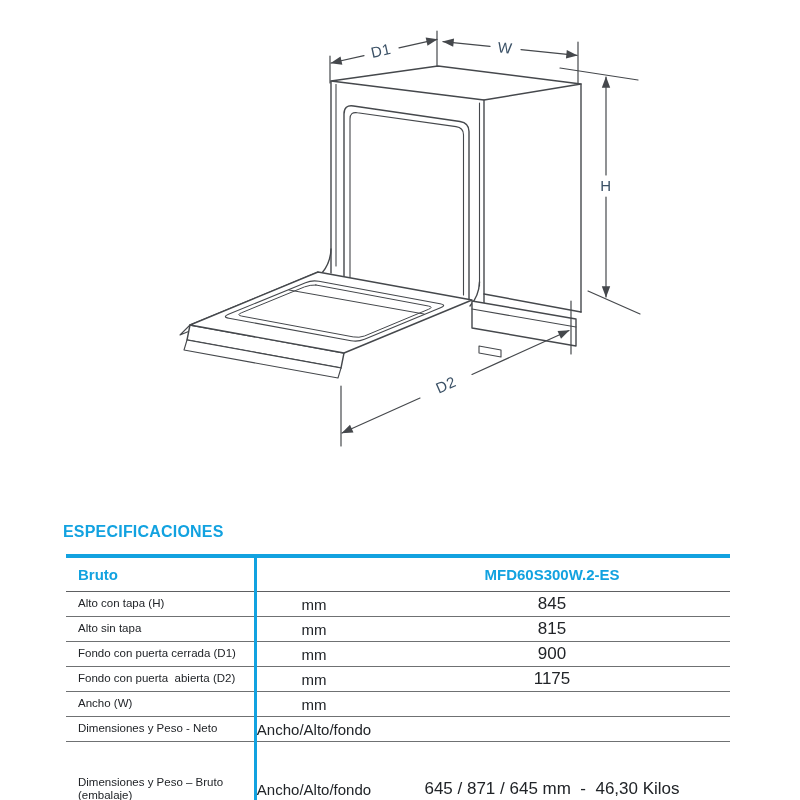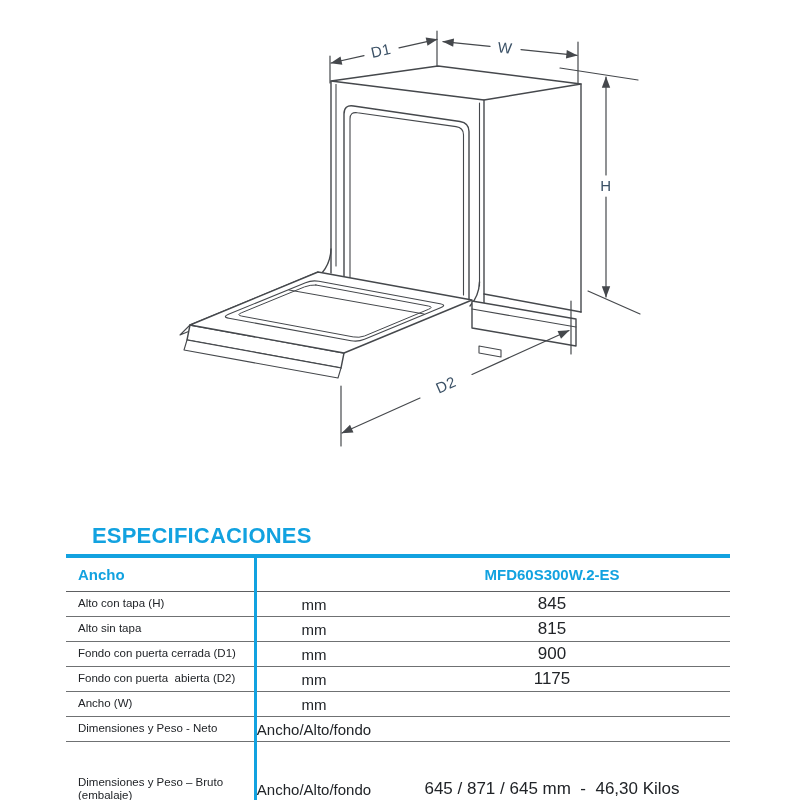--- a/index.html
+++ b/index.html
@@ -3,21 +3,21 @@
 <meta charset="utf-8">
 <style>
   html,body{margin:0;padding:0;background:#fff;}
   body{width:800px;height:800px;position:relative;font-family:"Liberation Sans",sans-serif;color:#212428;overflow:hidden;}
 
   
   #diagram{position:absolute;left:0;top:0;}
   .dim-label{font-size:15px;font-weight:400;letter-spacing:.5px;}
 
   
-  .spec-heading{position:absolute;left:92px;top:523px;font-size:22px;font-weight:bold;letter-spacing:.2px;}
+  .spec-heading{position:absolute;left:63px;top:523px;font-size:16px;font-weight:bold;letter-spacing:.2px;}
 
   
   .spec-table{position:absolute;left:66px;top:554px;width:664px;border-top:4px solid var(--accent);}
   .spec-table .vdiv{position:absolute;left:188px;top:0;bottom:0;width:3px;background:var(--accent);}
   .row{display:flex;align-items:center;border-bottom:1px solid #6f7173;}
   .row.header{height:33px;border-bottom:1px solid #5e6062;}
   .row.h24{height:24px;align-items:center;}
   .row.h38{height:38px;border-bottom:1px solid #939598;margin-top:28px;}
   .c1{width:188px;box-sizing:border-box;padding-left:12px;font-size:11.5px;white-space:pre-wrap;line-height:1.15;}
   .c2{width:120px;text-align:center;font-size:15px;}
@@ -104,21 +104,21 @@
     <text class="dim-label" x="446" y="390" transform="rotate(-24 446 385)">D2</text>
   </g>
 </svg>
 
 <div class="spec-heading blue">ESPECIFICACIONES</div>
 
 <div class="spec-table">
   <div class="vdiv"></div>
 
   <div class="row header">
-    <div class="c1 blue">Ancho</div>
+    <div class="c1 blue">Bruto</div>
     <div class="c2"></div>
     <div class="c3 blue">MFD60S300W.2-ES</div>
   </div>
 
   <div class="row h24">
     <div class="c1">Alto con tapa (H)</div>
     <div class="c2">mm</div>
     <div class="c3">845</div>
   </div>
   <div class="row h24">

